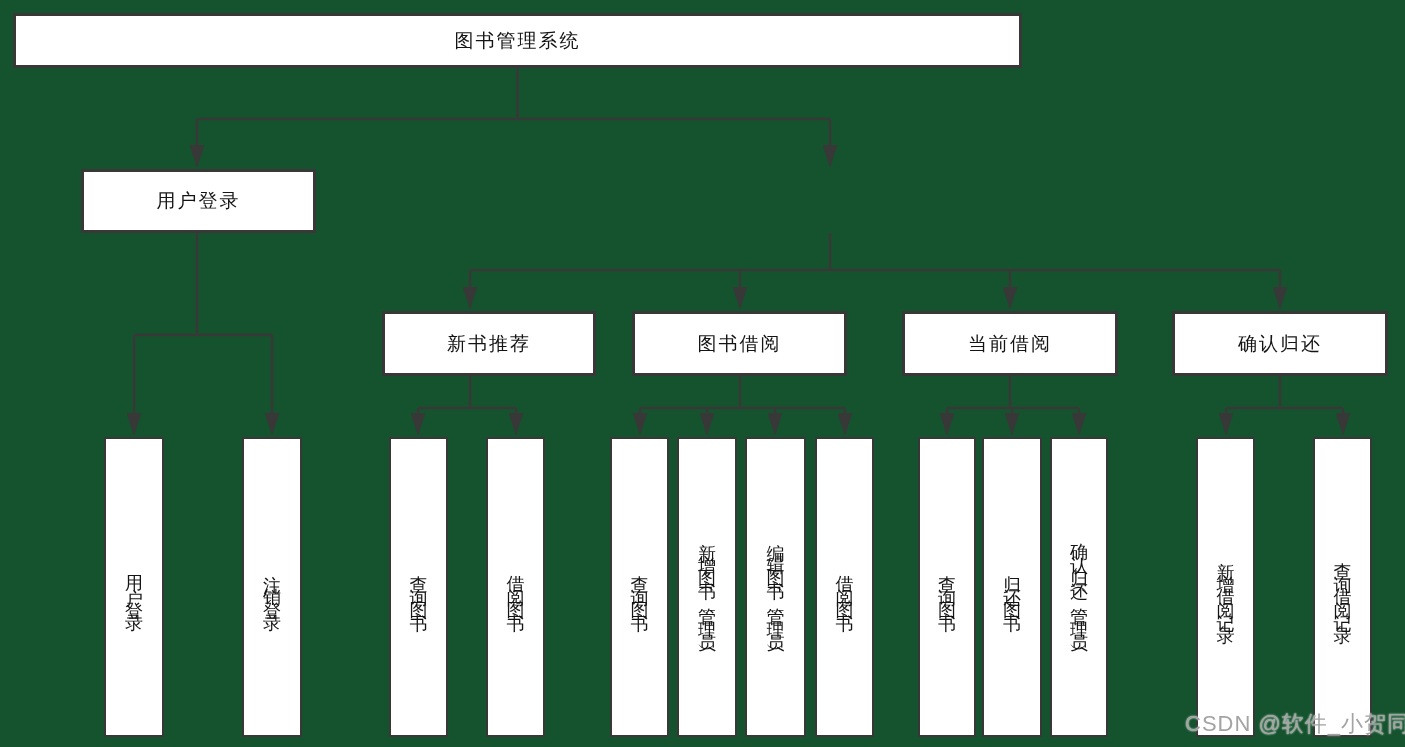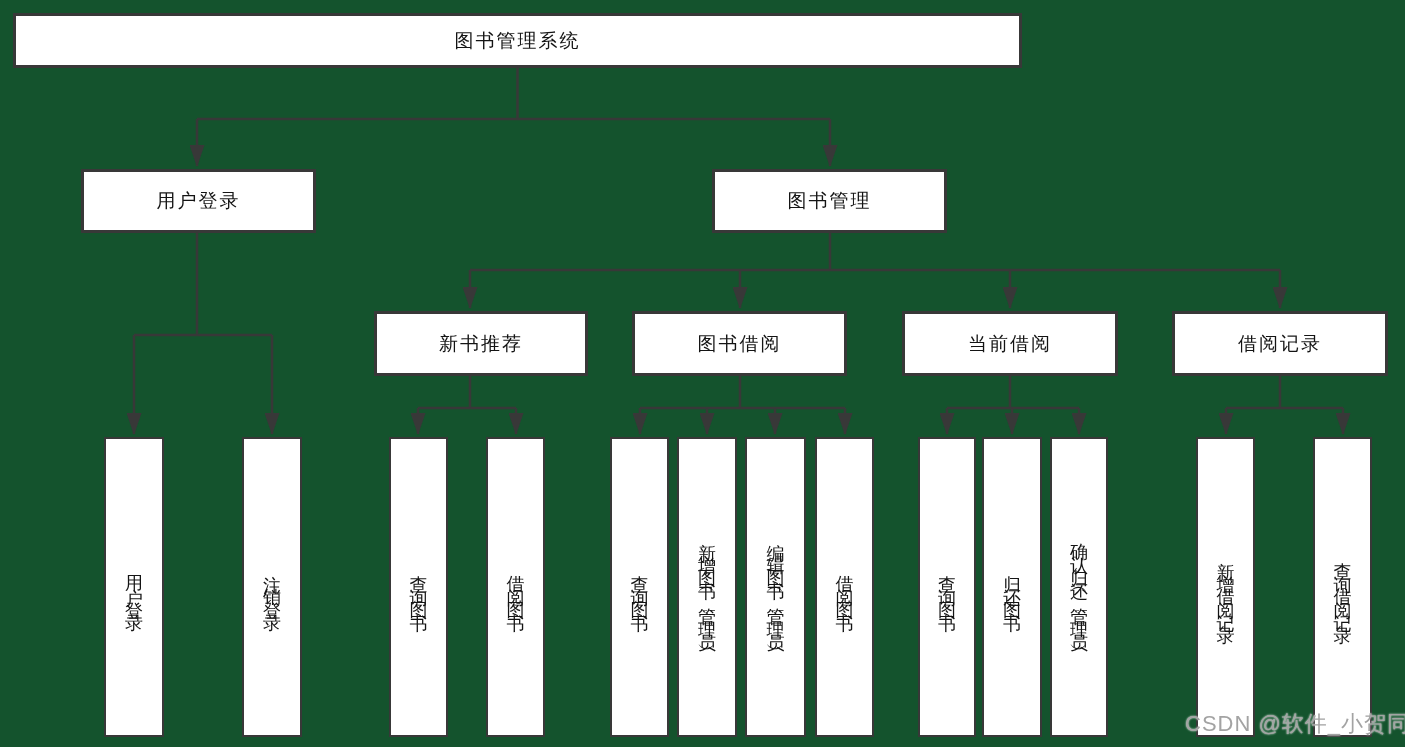--- a/index.html
+++ b/index.html
@@ -115,26 +115,25 @@
 
     <path class="ln" d="M1280 376 L1280 408"></path>
     <path class="ln" d="M1226 408 L1343 408"></path>
     <path class="ln" d="M1226 408 L1226 434" marker-end="url(#arrow)"></path>
     <path class="ln" d="M1343 408 L1343 434" marker-end="url(#arrow)"></path>
   </svg>
 
   <div class="node h root">图书管理系统</div>
 
   <div class="node h lvl2" style="left:81px;">用户登录</div>
-  <div class="node h lvl2" style="left:712px;">图书管理</div>
 
-  <div class="node h lvl3" style="left:374px; width:214px;">新书推荐</div>
+  <div class="node h lvl3" style="left:382px; width:214px;">新书推荐</div>
   <div class="node h lvl3" style="left:902px; width:216px;">当前借阅</div>
   <div class="node h lvl3" style="left:632px; width:215px;">图书借阅</div>
-  <div class="node h lvl3" style="left:1172px; width:216px;">借阅记录</div>
+  <div class="node h lvl3" style="left:1172px; width:216px;">确认归还</div>
 
   <div class="node leaf" style="left:104px; width:60px;">
     <span class="vtext">用户登录</span>
   </div>
   <div class="node leaf" style="left:242px; width:60px;">
     <span class="vtext">注销登录</span>
   </div>
 
   <div class="node leaf" style="left:389px; width:59px;">
     <span class="vtext">查询图书</span>

